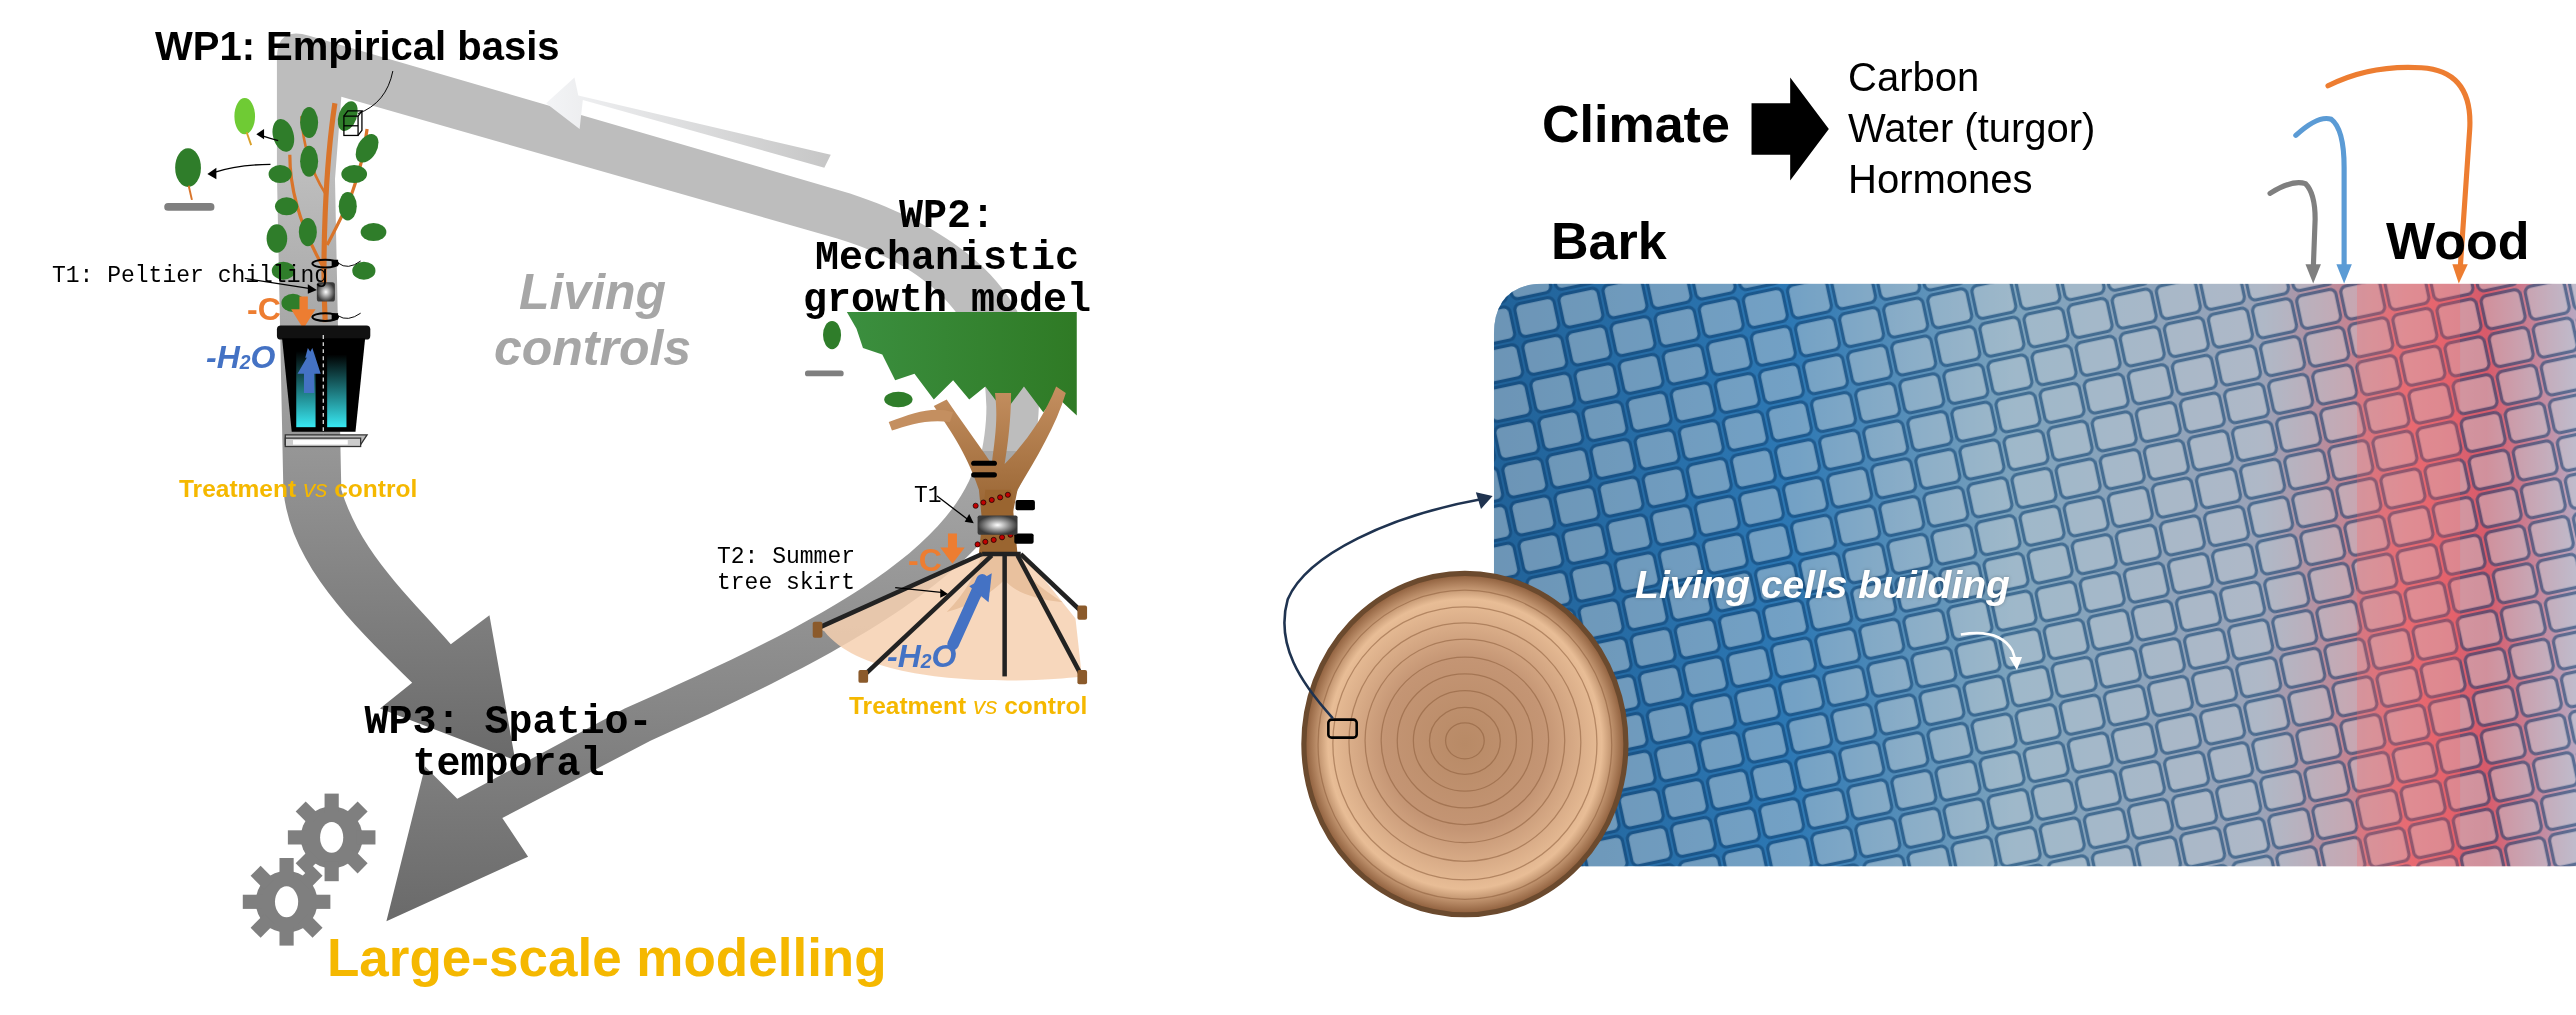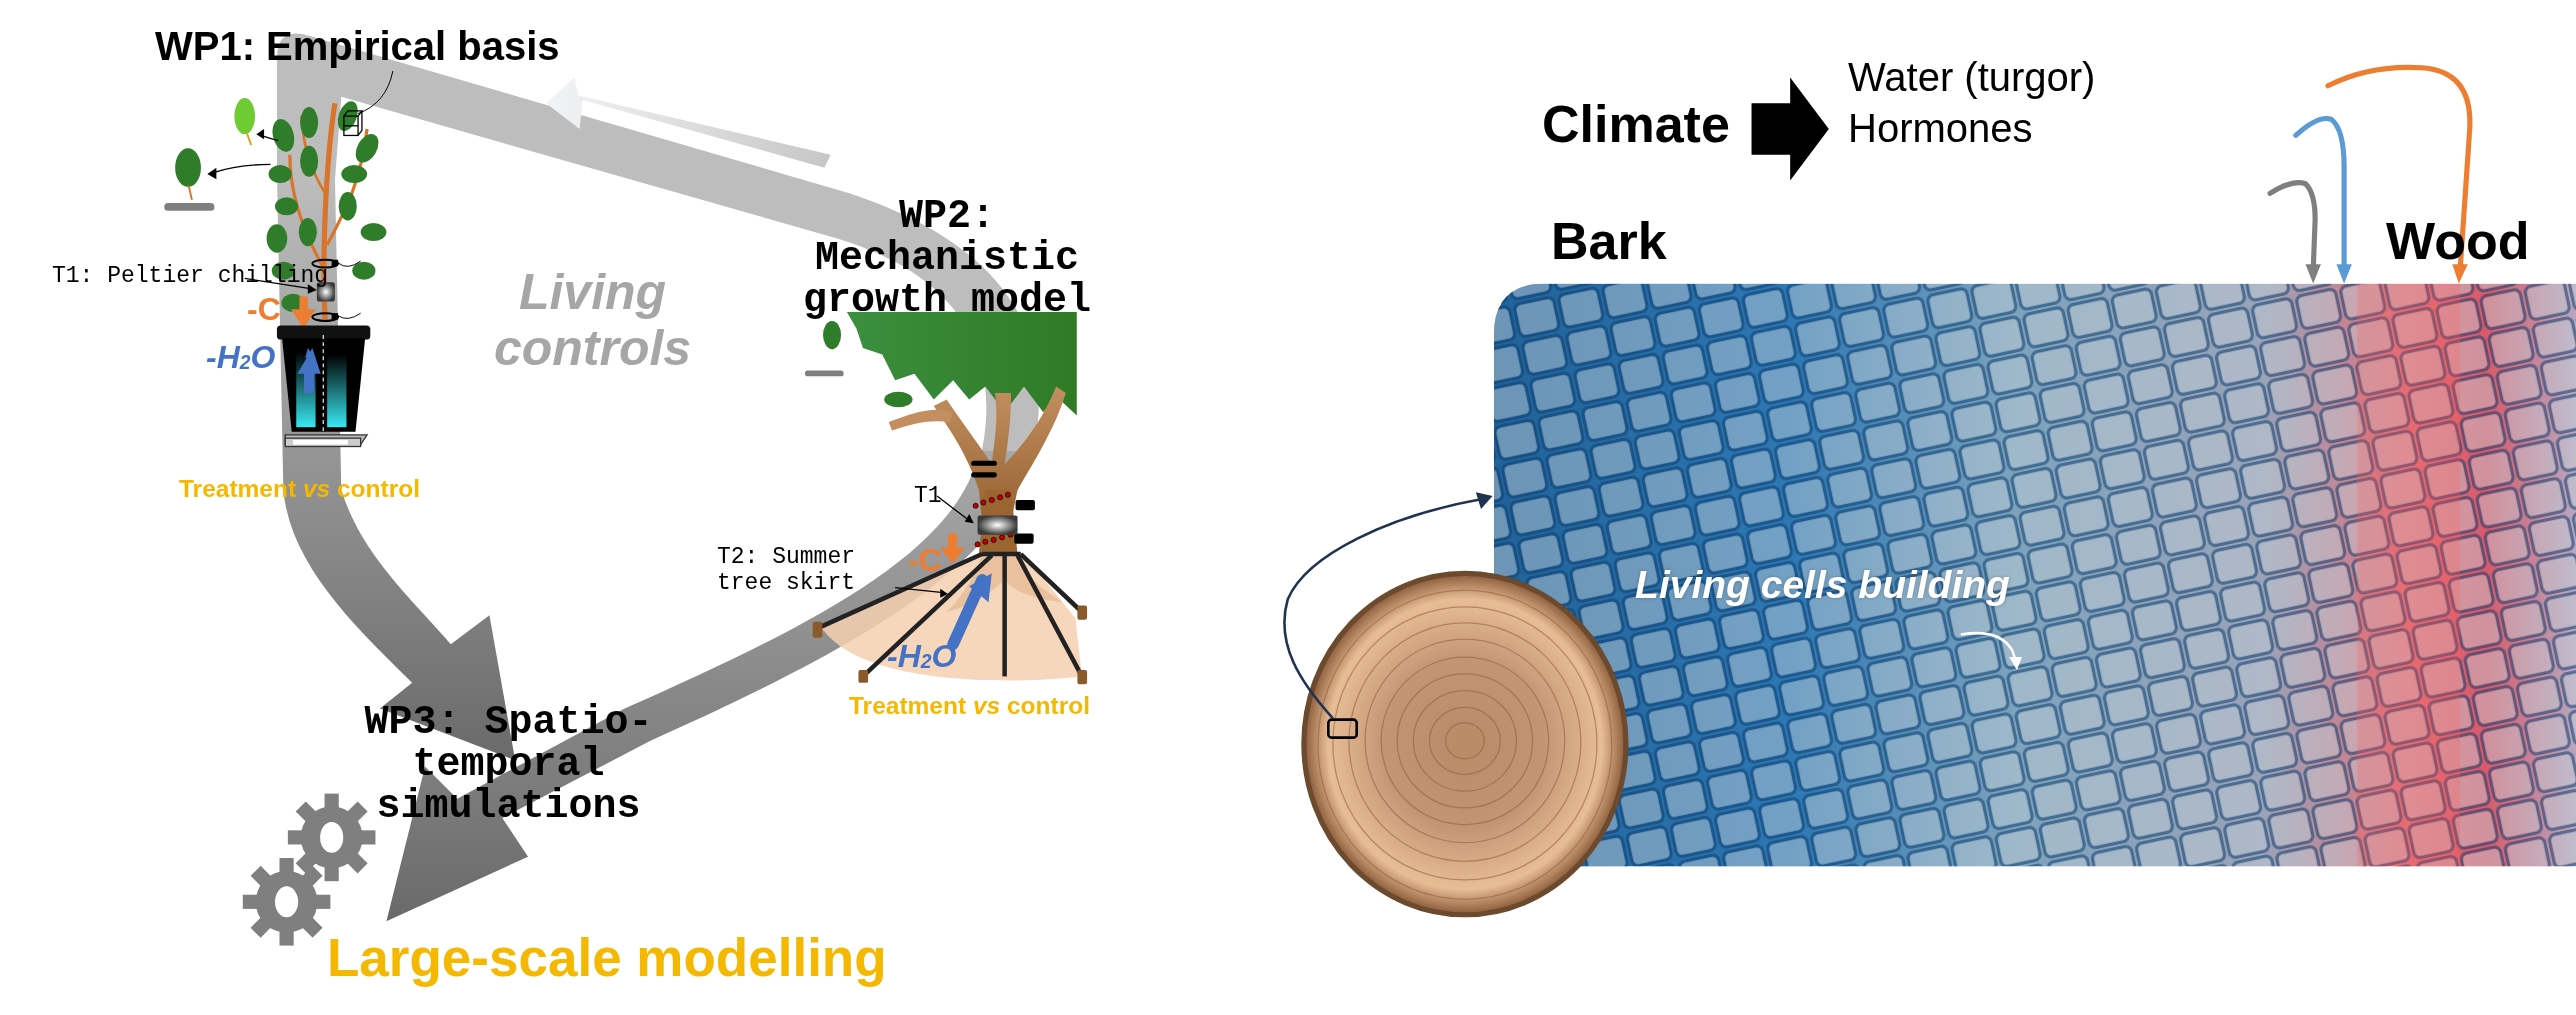--- a/index.html
+++ b/index.html
@@ -4,21 +4,21 @@
 <style>
   html, body { margin:0; padding:0; background:#ffffff; }
   body { width:2576px; height:1016px; position:relative; overflow:hidden;
          font-family:"Liberation Sans", sans-serif; }
   .abs { position:absolute; }
   .title { font-family:"Liberation Sans", sans-serif; font-weight:bold; color:#000; line-height:1.05; }
   .wp-title { font-size:40px; }
   .center { text-align:center;font-family:Liberation Mono, monospace; }
   .label-small { font-size:23px; color:#000; font-family:Liberation Mono, monospace; }
   .treat { font-size:24.5px; font-weight:bold; color:#f5b800; }
-  .treat i { font-weight:bold; }
+  .treat i { font-weight:normal; }
   .stemcell { font-size:50px; font-weight:bold; font-style:italic; color:#a6a6a6; line-height:1.12; text-align:center; }
   .big-yellow { font-size:53px; font-weight:bold; color:#f5b800; }
   .factor { font-size:40px; color:#000; line-height:1.28; }
   .climate { font-size:52px; font-weight:bold; }
   .side-label { font-size:52px; font-weight:bold; }
   .living { font-size:39px; font-weight:bold; font-style:italic; color:#fff; text-align:center; line-height:1.3;
             text-shadow:0 0 3.9px rgba(0,0,0,0.25); }
   .minus-c { font-size:32px; font-weight:bold; color:#ed7d31; }
   .minus-h { font-size:32px; font-weight:bold; color:#4472c4;font-style:italic; }
   .minus-h sub { font-size:19.3px; vertical-align:baseline; position:relative; top:1.3px; }
@@ -264,21 +264,20 @@
   <div>tree skirt</div>
 </div>
 <div class="abs minus-c" style="left:908px;top:542px">-C</div>
 <div class="abs minus-h" style="left:887px;top:638px"><span>-H</span><sub>2</sub><span>O</span></div>
 <div class="abs treat" style="left:849px;top:692px">
   <span>Treatment</span> <i>vs</i> <span>control</span>
 </div>
 
 <div class="abs title wp-title center" style="left:270px;top:702px;width:477px">
   <div>WP3: Spatio-temporal</div>
-  <div>simulations</div>
 </div>
 
 <div class="abs big-yellow" style="left:327px;top:927px">Large-scale modelling</div>
 
 <svg class="abs" style="left:1262px;top:0" width="1314" height="1016" viewBox="0 0 2040 1577">
   <defs>
     <linearGradient id="microGrad" x1="0" y1="0" x2="1" y2="0">
       <stop offset="0" stop-color="#1f5f95"></stop>
       <stop offset="0.30" stop-color="#2d78b4"></stop>
       <stop offset="0.50" stop-color="#7da3bd"></stop>
@@ -338,20 +337,21 @@
   <path d="M 110 1115 C 60 1060, 20 1000, 40 930 C 70 860, 200 800, 340 775" stroke="#1f3350" stroke-width="4" fill="none"></path>
   <polygon points="358,770 332,764 340,790" fill="#1f3350"></polygon>
 
   <path d="M 1085 985 Q 1145 975 1165 1010 L 1170 1025" stroke="#fff" stroke-width="4" fill="none"></path>
   <polygon points="1160,1020 1180,1020 1172,1040" fill="#fff"></polygon>
 </svg>
 
 <div class="abs title climate" style="left:1542px;top:97px">Climate</div>
 
 <div class="abs factor" style="left:1848px;top:52px">
+  <div>Carbon</div>
   <div>Water (turgor)</div>
   <div>Hormones</div>
 </div>
 
 <div class="abs title side-label" style="left:1551px;top:214px">Bark</div>
 <div class="abs title side-label" style="left:2386px;top:214px">Wood</div>
 
 <div class="abs living" style="left:1623px;top:560px;width:399px">
   <div>Living cells building</div>
 </div>

